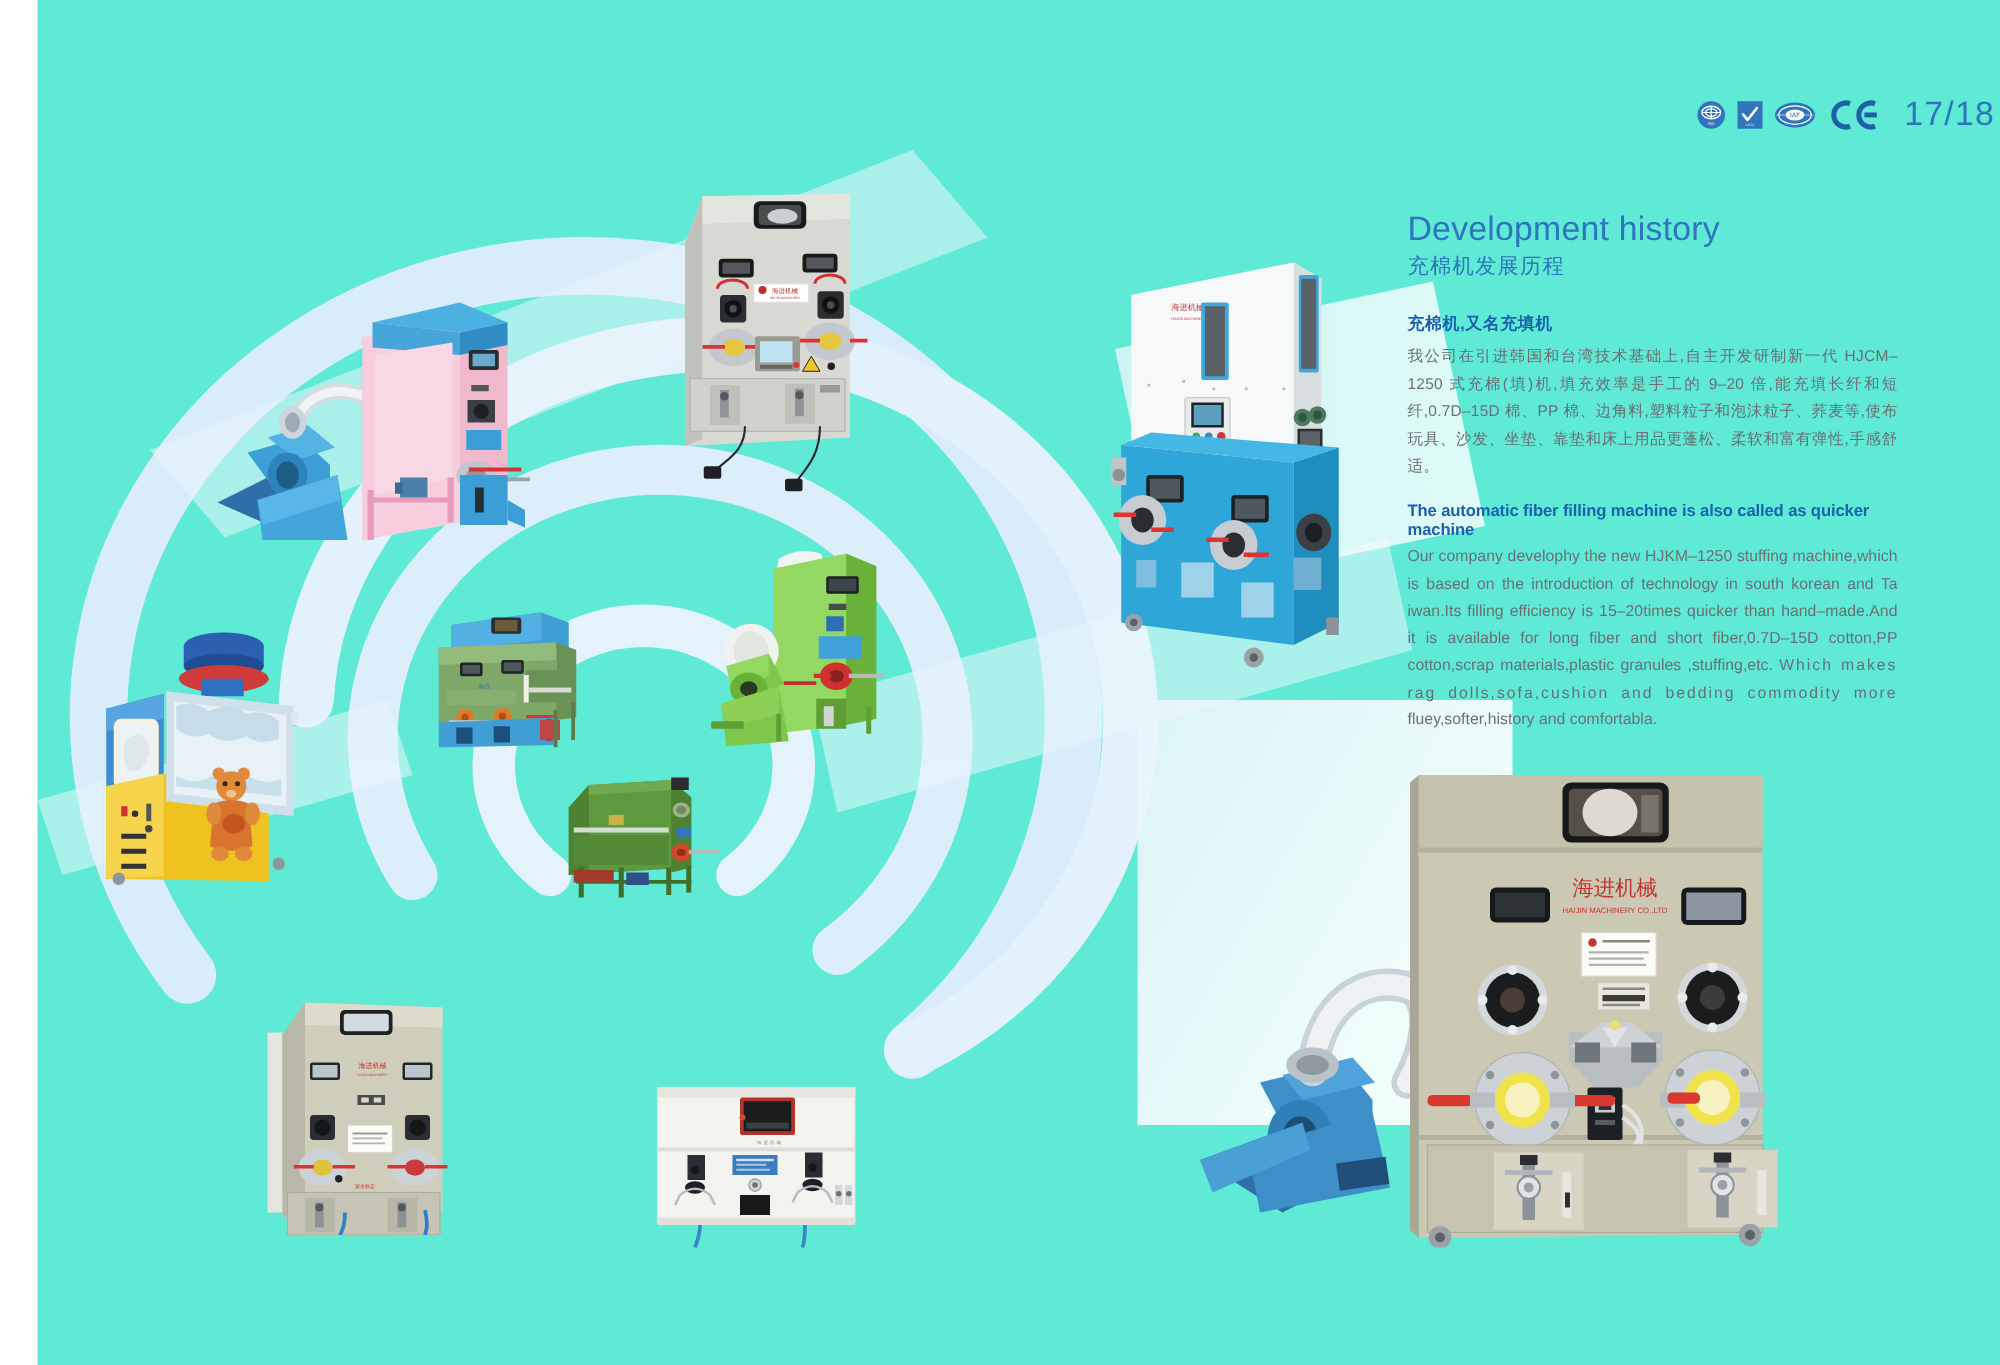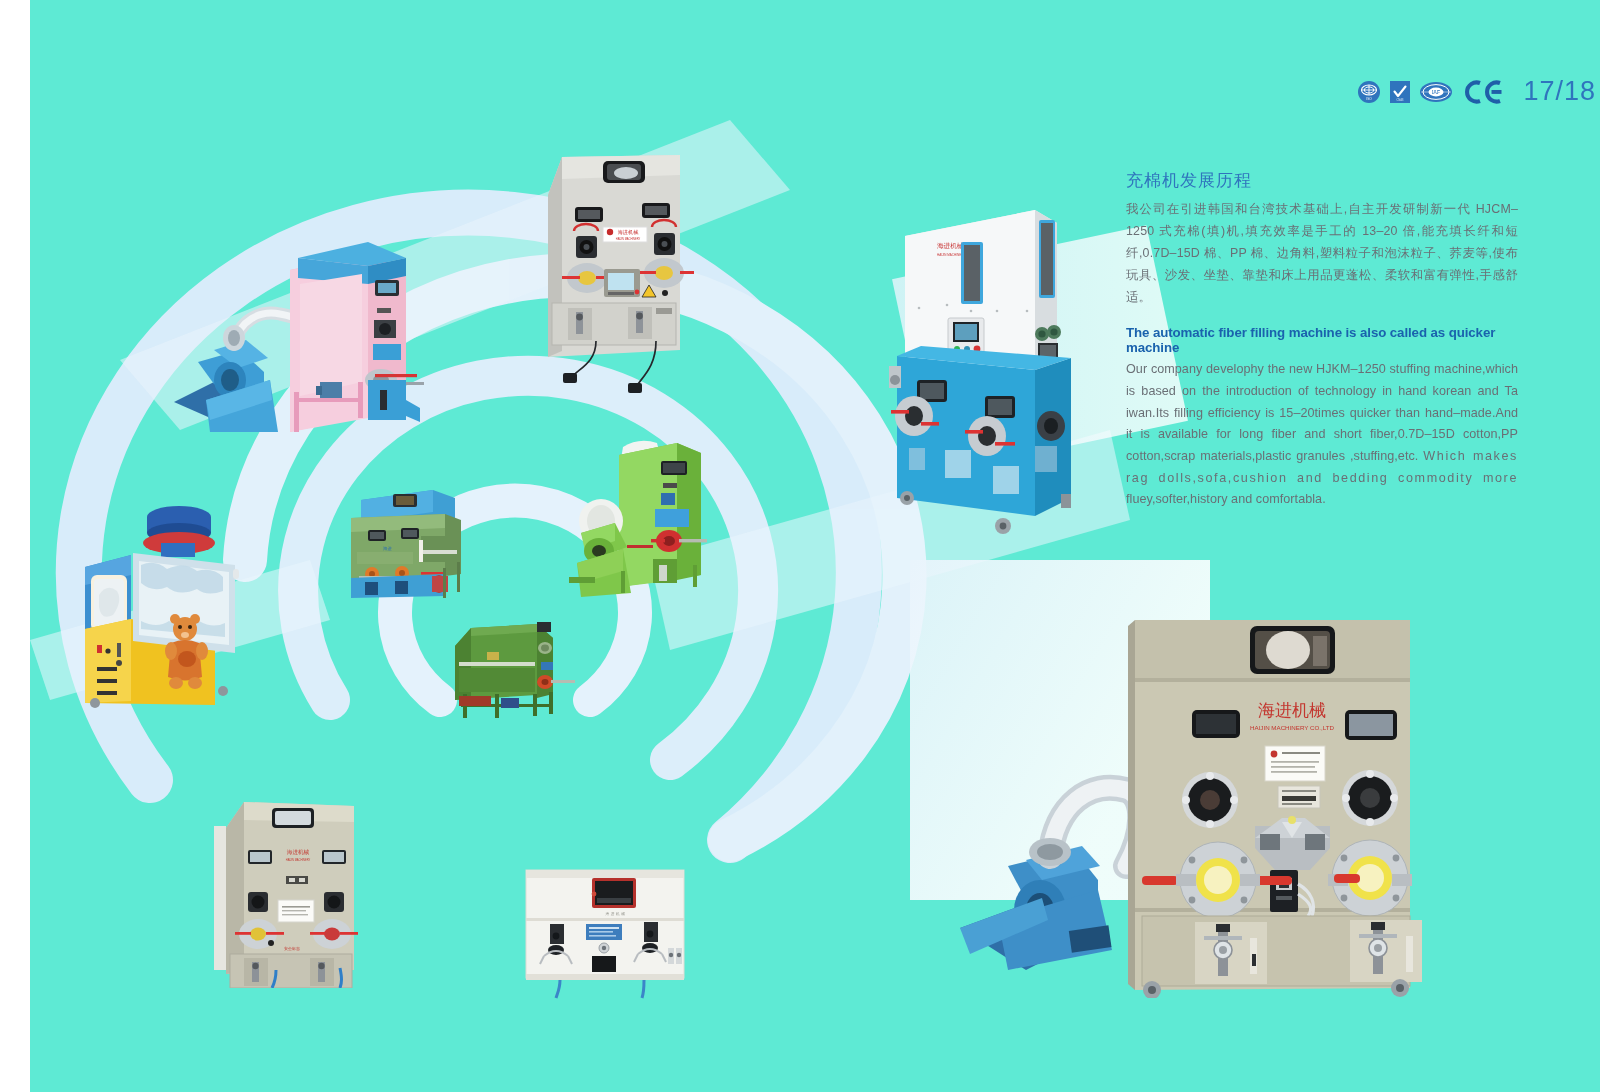--- a/index.html
+++ b/index.html
@@ -121,26 +121,28 @@
 
     <svg class="cert-icon" width="40" height="26" viewBox="0 0 40 26" style="margin-left:2px;">
       <path d="M17 4 A9.6 9.6 0 1 0 17 22" fill="none" stroke="#1f5fa8" stroke-width="4.1"></path>
       <path d="M37 4 A9.6 9.6 0 1 0 37 22" fill="none" stroke="#1f5fa8" stroke-width="4.1"></path>
       <rect x="28.5" y="11" width="10" height="3.9" fill="#1f5fa8"></rect>
     </svg>
     <span class="page-num">17/18</span>
   </div>
 
   <div class="text-col">
+    <div class="title-en">Development history</div>
     <div class="title-cn">充棉机发展历程</div>
-    <div class="body-cn">我公司在引进韩国和台湾技术基础上,自主开发研制新一代 HJCM–1250 式充棉(填)机,填充效率是手工的 13–20 倍,能充填长纤和短纤,0.7D–15D 棉、PP 棉、边角料,塑料粒子和泡沫粒子、荞麦等,使布玩具、沙发、坐垫、靠垫和床上用品更蓬松、柔软和富有弹性,手感舒适。</div>
+    <div class="sub-cn">充棉机,又名充填机</div>
+    <div class="body-cn">我公司在引进韩国和台湾技术基础上,自主开发研制新一代 HJCM–1250 式充棉(填)机,填充效率是手工的 9–20 倍,能充填长纤和短纤,0.7D–15D 棉、PP 棉、边角料,塑料粒子和泡沫粒子、荞麦等,使布玩具、沙发、坐垫、靠垫和床上用品更蓬松、柔软和富有弹性,手感舒适。</div>
     <div class="sub-en">The automatic fiber filling machine is also called as quicker machine</div>
     <div class="body-en">
       <span>Our company develophy the new HJKM–1250 stuffing machine,which is based on</span>
-      <span>the introduction of technology in hand korean and Ta iwan.Its filling efficiency is</span>
+      <span>the introduction of technology in south korean and Ta iwan.Its filling efficiency is</span>
       <span>15–20times quicker than hand–made.And it is available for long fiber and short</span>
       <span>fiber,0.7D–15D cotton,PP cotton,scrap materials,plastic granules ,stuffing,etc.</span>
       <span class="spread">Which makes rag dolls,sofa,cushion and bedding commodity more</span>
       <span>fluey,softer,history and comfortabla.</span>
     </div>
   </div>
 
   <div class="machine" style="left:138px;top:232px;">
     <svg width="265" height="215" viewBox="0 0 265 215">
 

